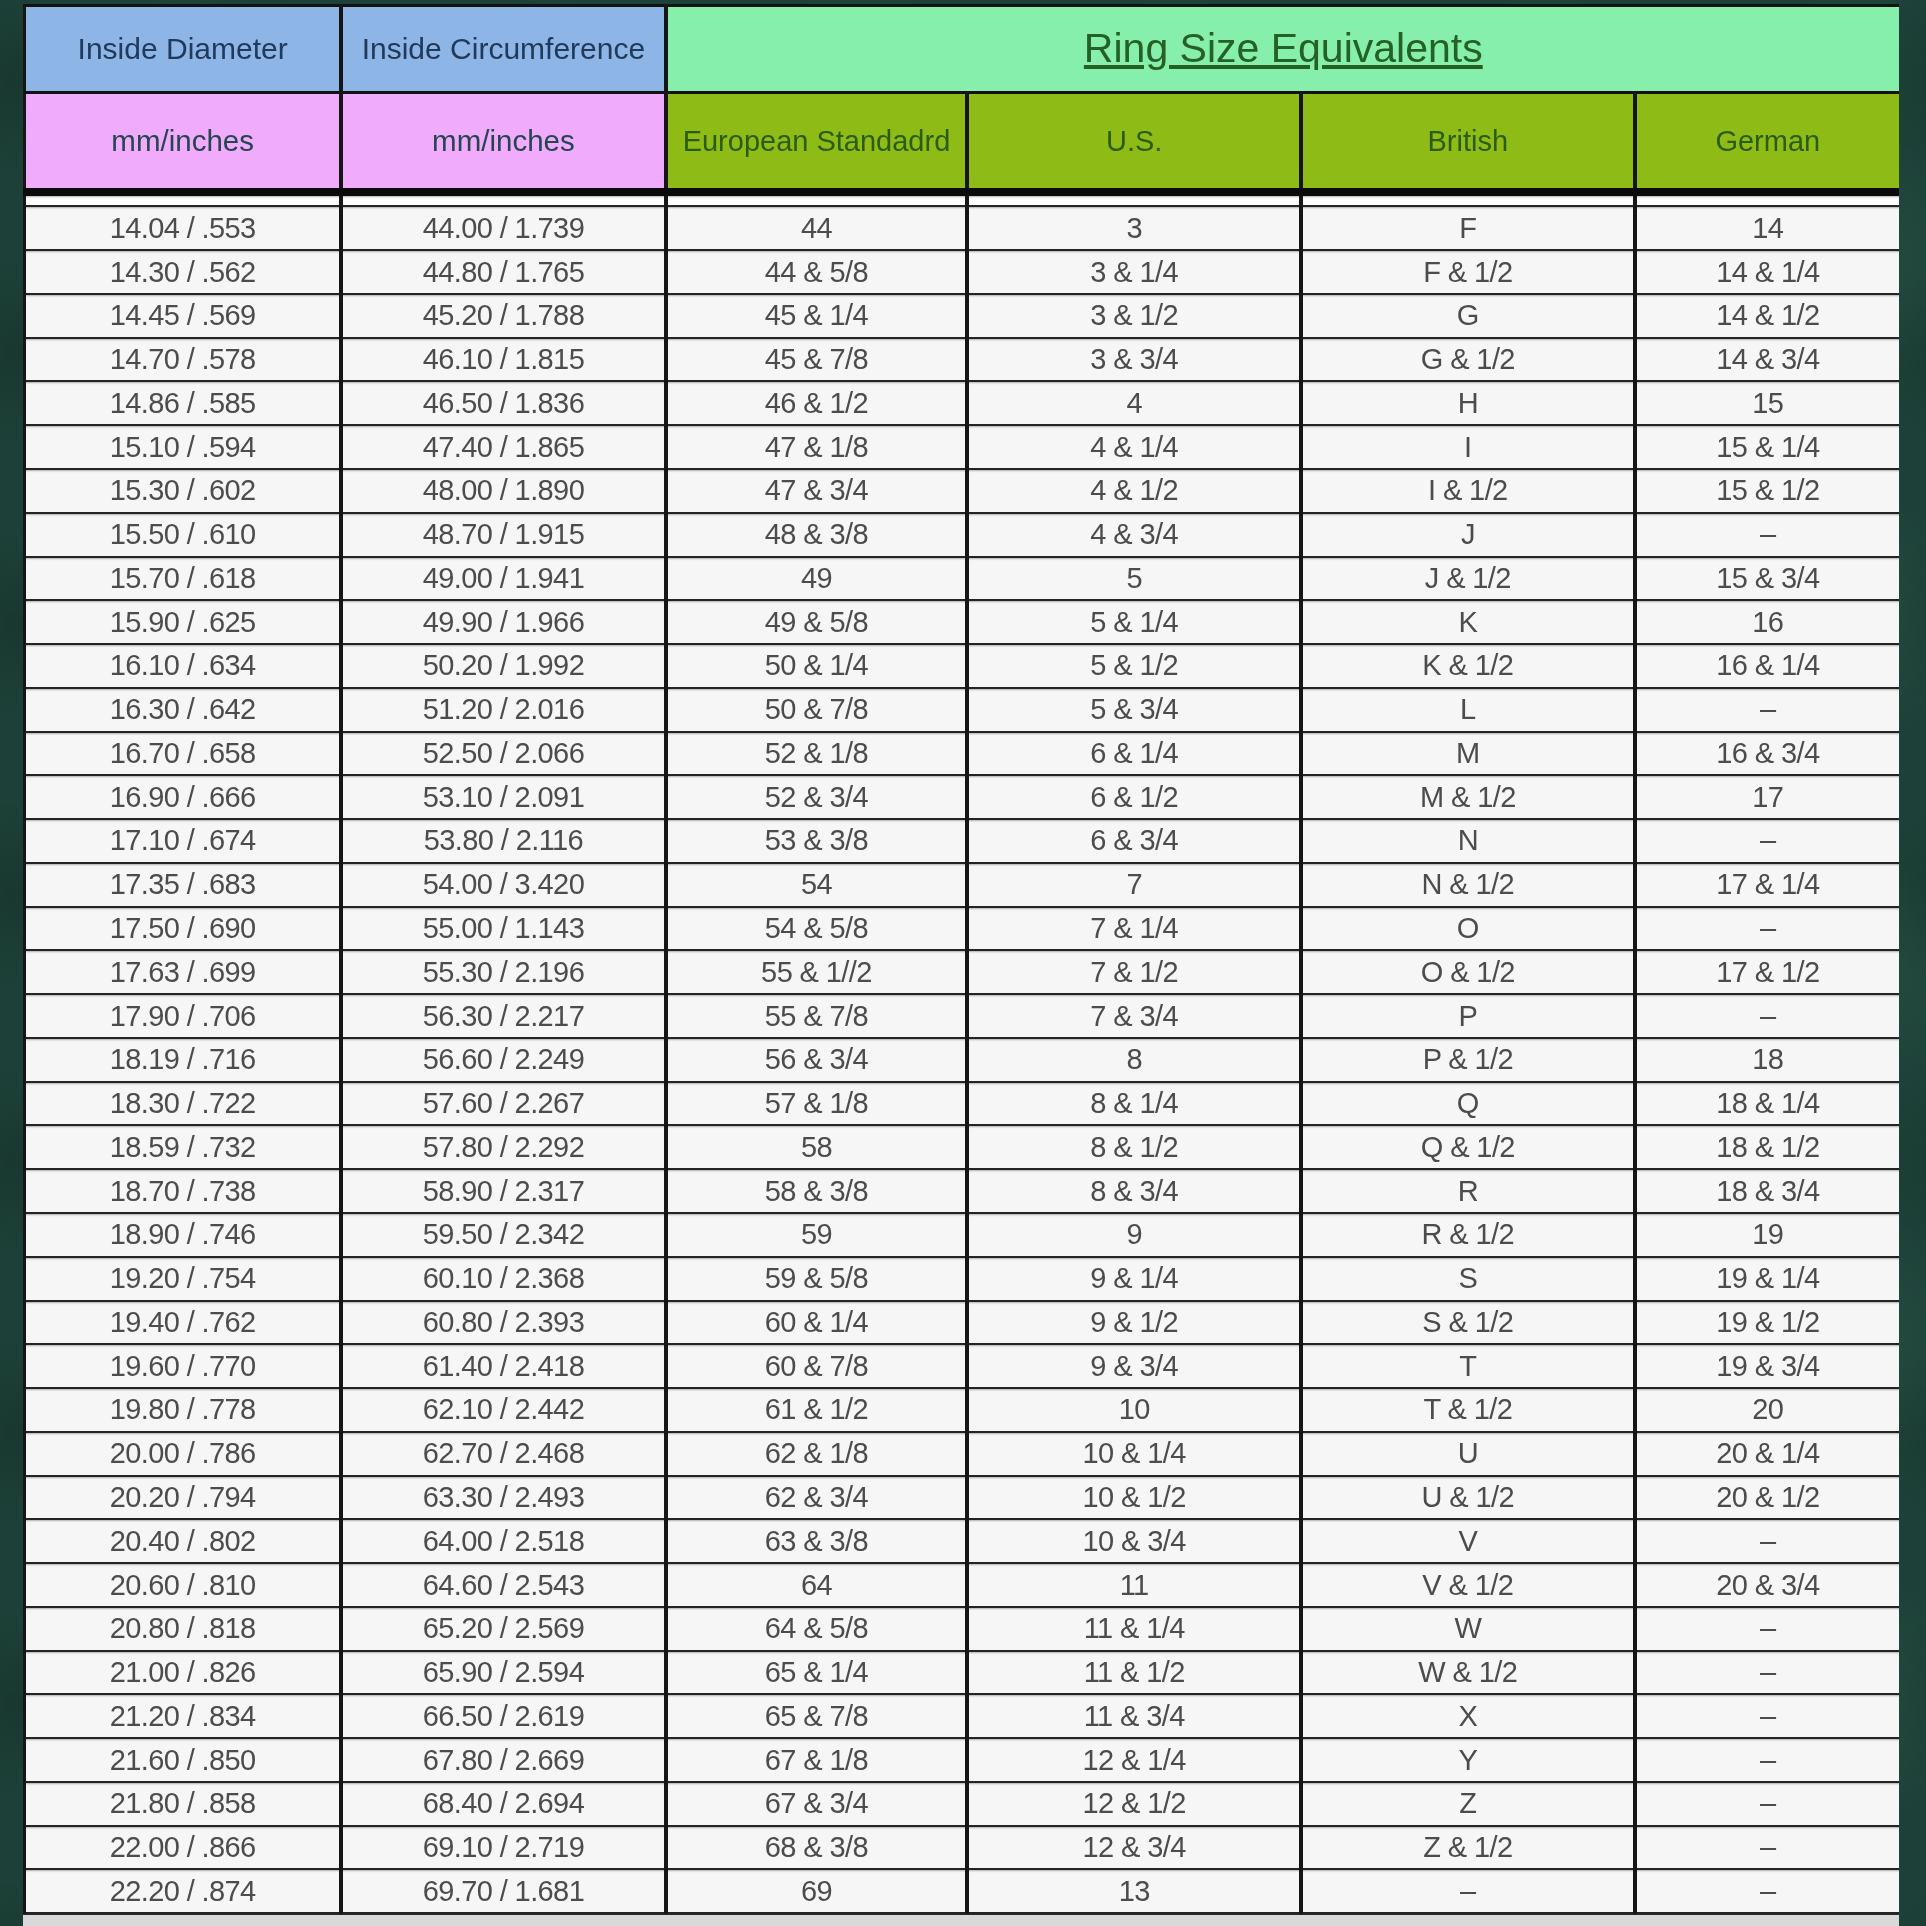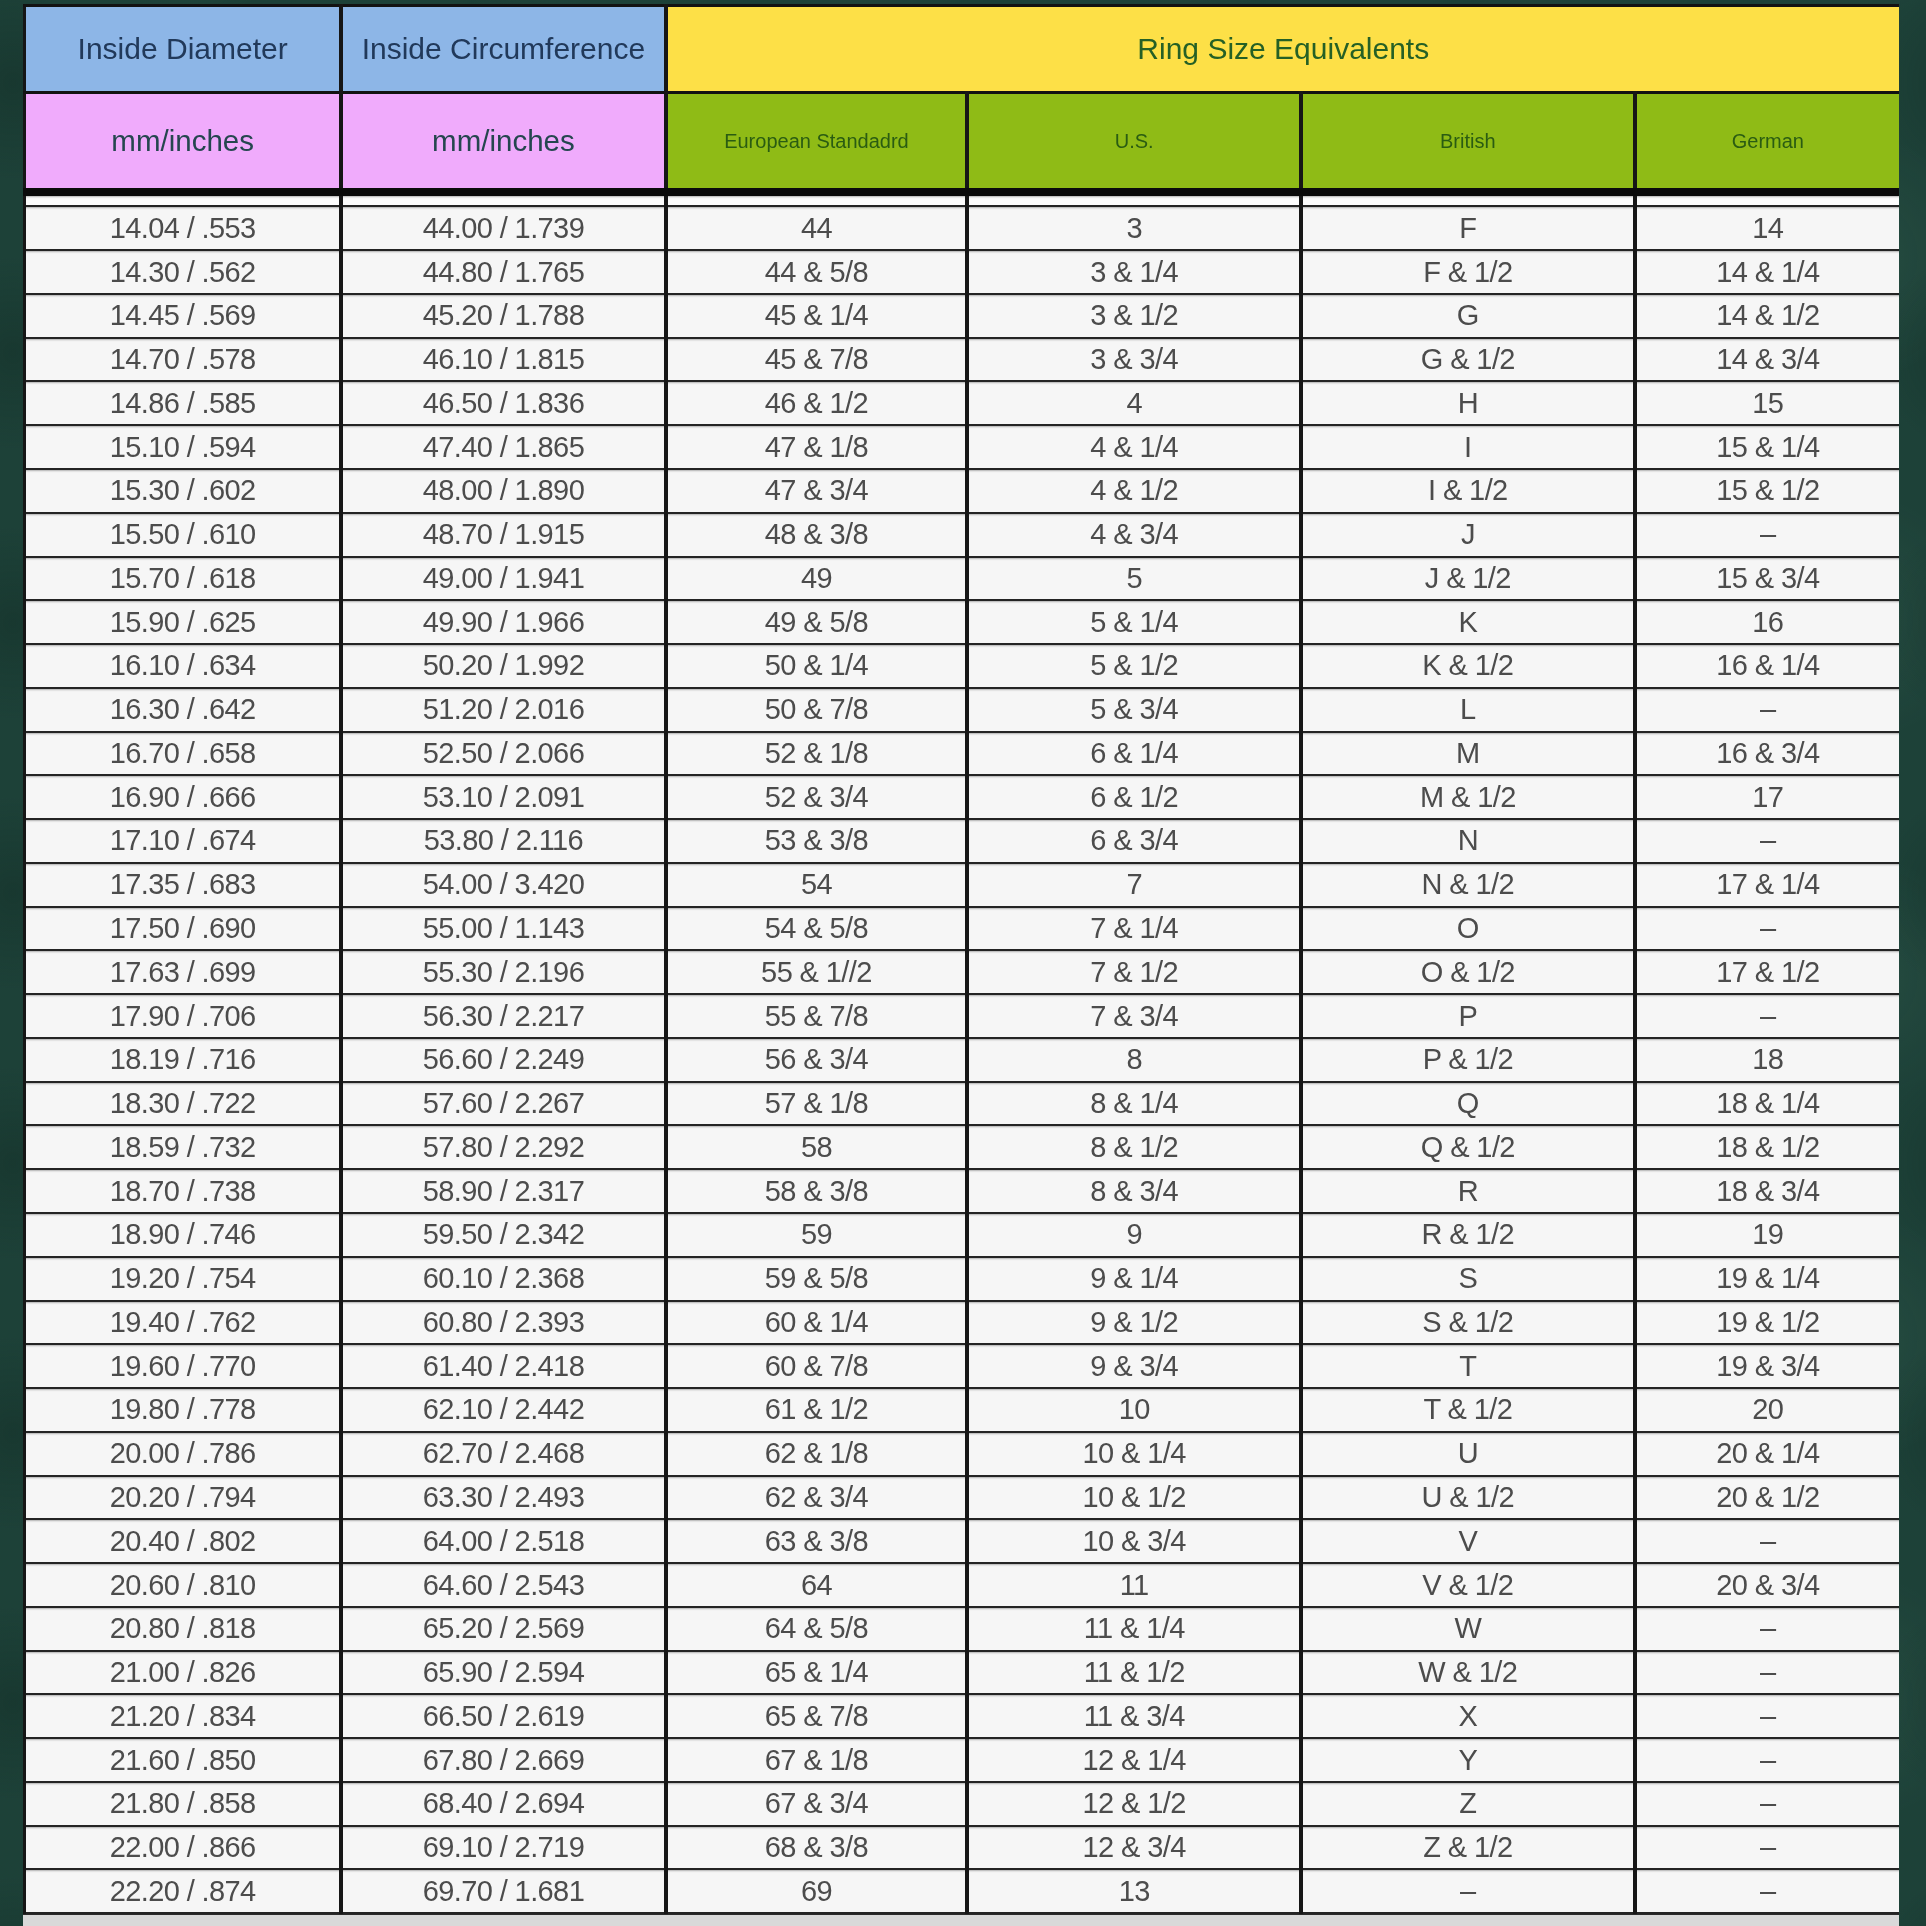--- a/index.html
+++ b/index.html
@@ -53,22 +53,22 @@
   tr.head-row-2 { height: 100px; }
   tr.spacer-row { height: 14px; }
   tr.spacer-row td {
     background: #fdfdfd;
     border-top: 8.3px solid #0b0b0b;
     border-bottom: 1.9px solid #3a3a3a;
   }
 
   .h-blue  { background: #8db6e7; color: #21395a; font-size: 30px; font-weight: 400; letter-spacing: 0px; }
   .h-cyan  { background: #f0abfc; color: #25464f; font-size: 29.5px; font-weight: 400; }
-  .h-green { background: #fde047; color: #256025; font-size: 30px; font-weight: 400; }
-  .h-olive { background: #8fbb16; color: #2a5c12; font-size: 20px; font-weight: 400; line-height: 1.12; }
+  .h-green { background: #86efac; color: #256025; font-size: 41px; font-weight: 400; text-decoration: underline; }
+  .h-olive { background: #8fbb16; color: #2a5c12; font-size: 29px; font-weight: 400; line-height: 1.12; }
 
   tbody td {
     background: #f6f6f6;
     color: #4c4c4c;
     font-size: 29px;
     letter-spacing: -0.6px;
     border-top: 2.6px solid #242424;
     border-bottom: 2.6px solid #242424;
     box-shadow: inset 0 2.6px 1.9px -1.9px rgba(0,0,0,0.35);
     white-space: nowrap;

